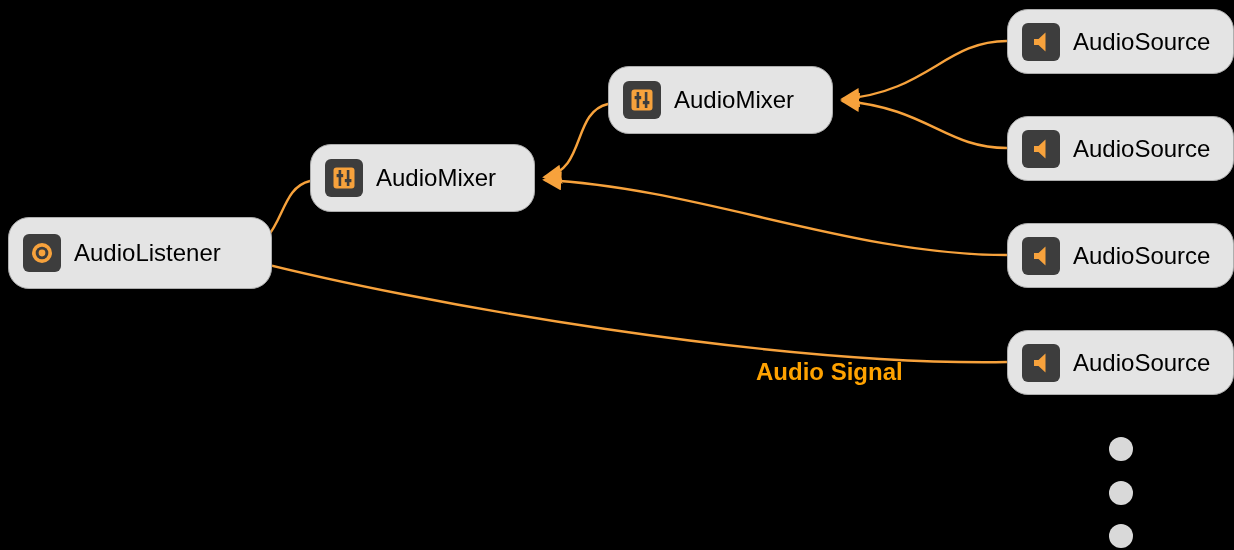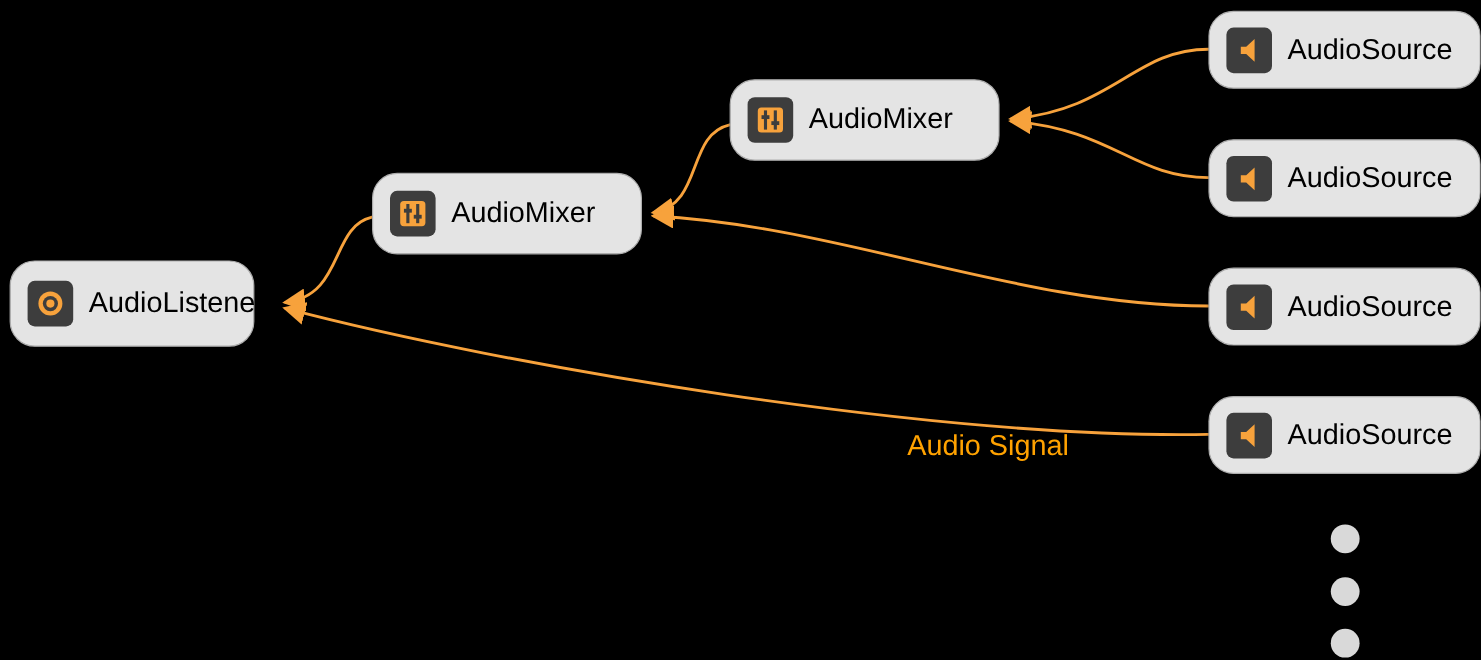--- a/index.html
+++ b/index.html
@@ -24,28 +24,28 @@
   .node .nlabel{font-size:24px;color:var(--node-text,#000);white-space:nowrap;}
   .nicon{
     width:38px;height:38px;border-radius:6px;flex:0 0 auto;
     background:var(--icon-bg,#3d3d3d);
     display:flex;align-items:center;justify-content:center;
   }
   .nicon svg{display:block;}
   .signal-label{
     position:absolute;left:756px;top:358px;
     color:var(--label-text,#ffa200);
-    font-size:24px;font-weight:normal;white-space:nowrap;
+    font-size:24px;font-weight:bold;white-space:nowrap;
   }
   .dot{
     position:absolute;width:24px;height:24px;border-radius:50%;
     background:var(--dot,#d9d9d9);
   }
   
-  #n-listener {left:8px;   top:217px; width:204px; height:72px;}
+  #n-listener {left:8px;   top:217px; width:264px; height:72px;}
   #n-mixer-lo {left:310px; top:144px; width:225px; height:68px;}
   #n-mixer-hi {left:608px; top:66px;  width:225px; height:68px;}
   #n-src1     {left:1007px;top:9px;   width:227px; height:65px;}
   #n-src2     {left:1007px;top:116px; width:227px; height:65px;}
   #n-src3     {left:1007px;top:223px; width:227px; height:65px;}
   #n-src4     {left:1007px;top:330px; width:227px; height:65px;}
   #dot1{left:1109px;top:437px;}
   #dot2{left:1109px;top:481px;}
   #dot3{left:1109px;top:524px;}
 </style>

